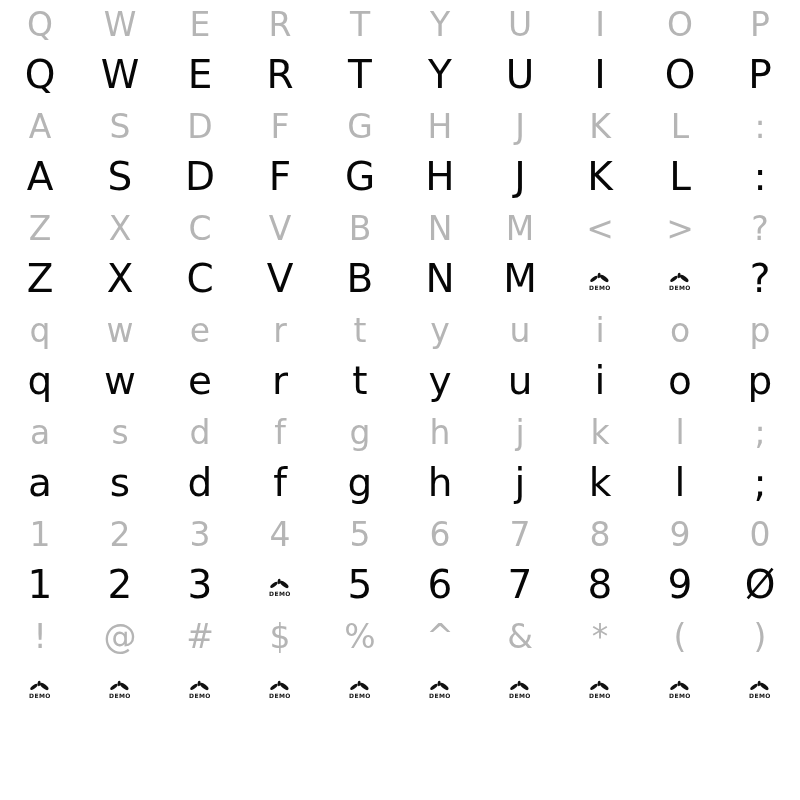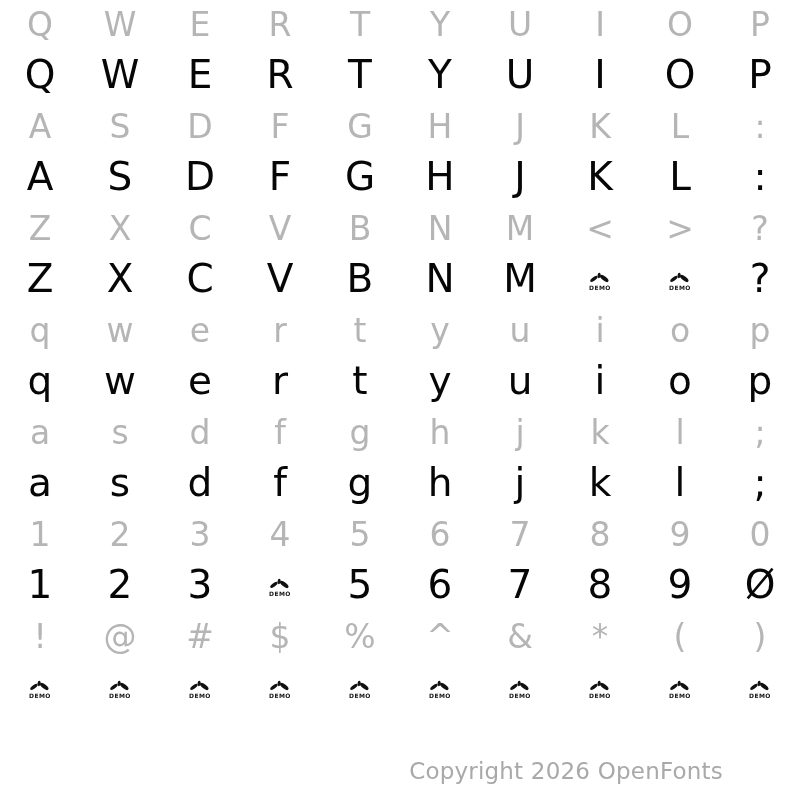--- a/index.html
+++ b/index.html
@@ -368,14 +368,13 @@
       <ellipse cx="5.5" cy="8" rx="5" ry="2.1" transform="rotate(-36 5.5 8)"></ellipse>
       <ellipse cx="11.5" cy="4" rx="1.8" ry="3.2" transform="rotate(10 11.5 4)"></ellipse>
       <ellipse cx="17.5" cy="7.5" rx="6" ry="2.5" transform="rotate(38 17.5 7.5)"></ellipse>
     </svg>
     <span class="demo-label">DEMO</span>
   </span>
 </span>
       </div>
     </div>
 
-  <div class="footer-copyright">Copyright 2026 OpenFonts</div>
 </div>
 
 </body></html>

